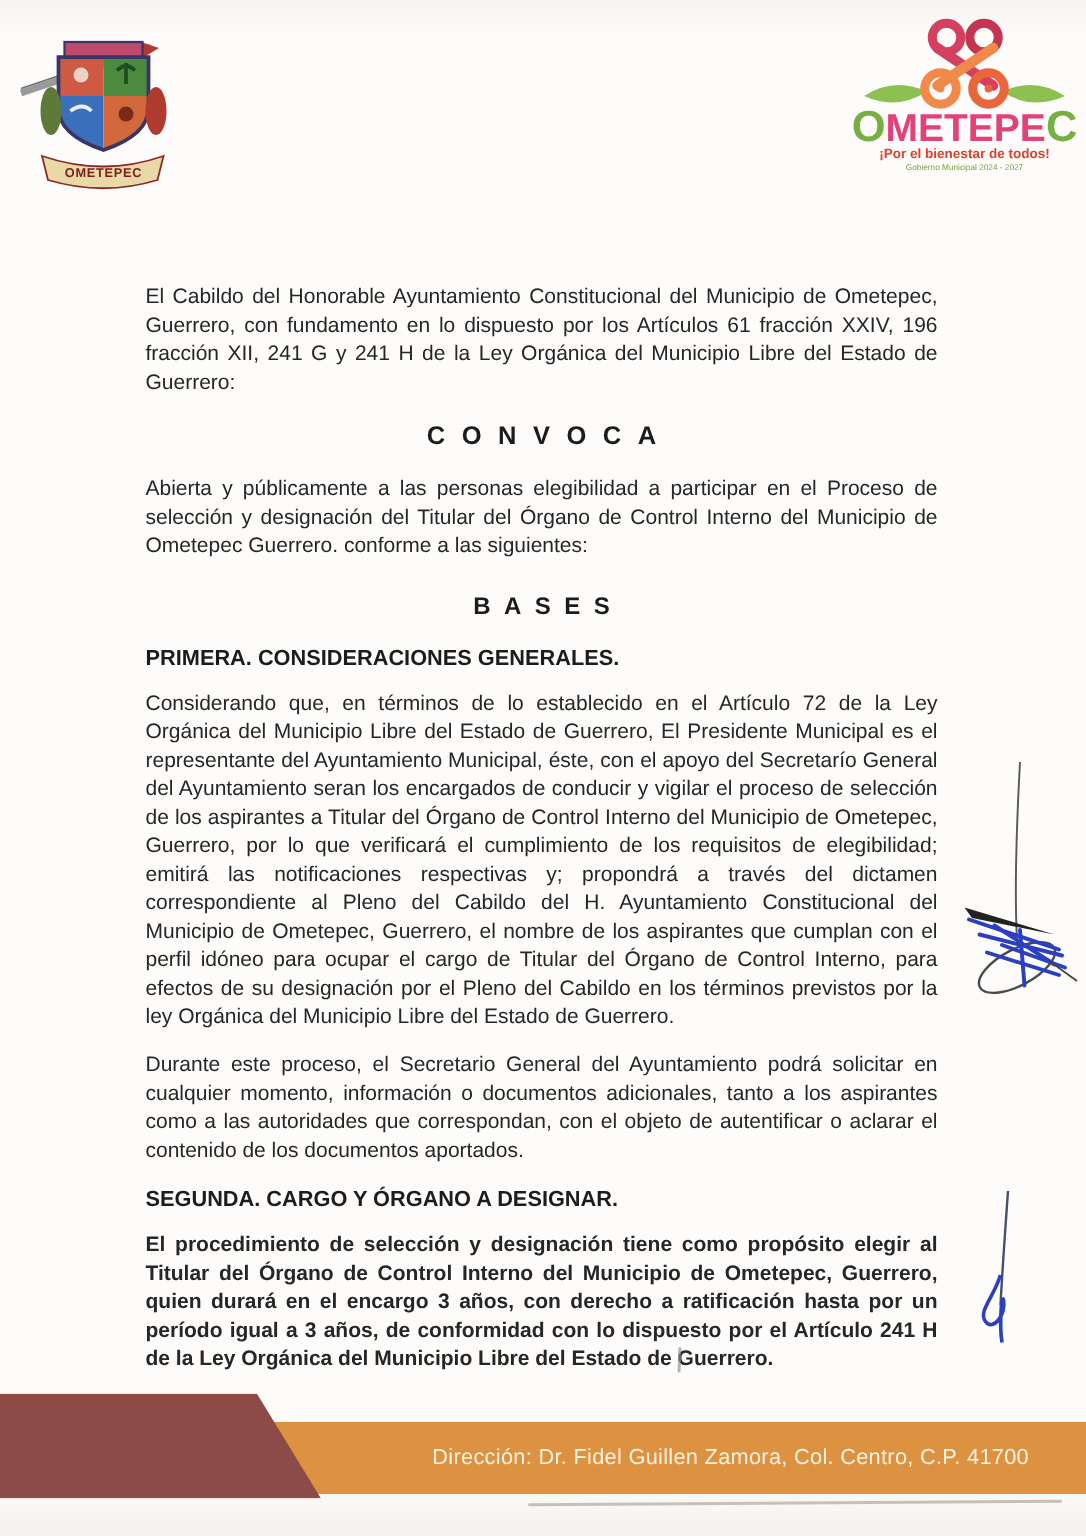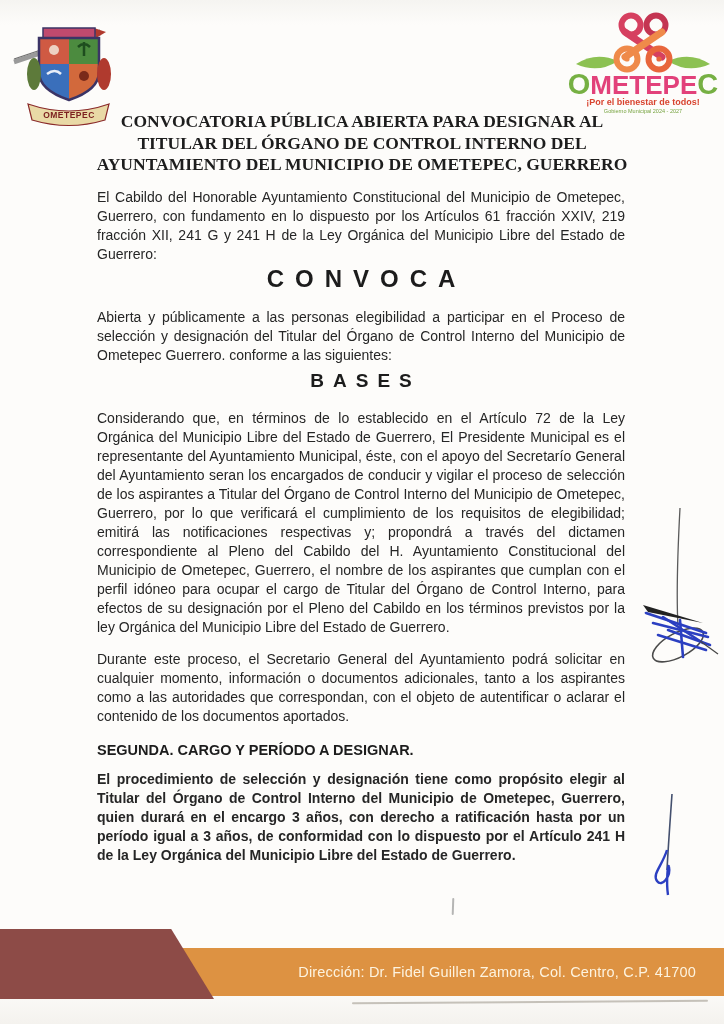--- a/index.html
+++ b/index.html
@@ -12,36 +12,36 @@
   .crest{position:absolute; left:8px; top:12px;}
   .org{position:absolute; left:160px; right:160px; top:56px; text-align:center;
        font-size:16.5px; line-height:22px; color:#3b3b3b;}
   .brand{position:absolute; right:6px; top:10px;}
   .title{position:absolute; left:50px; right:50px; top:111px; text-align:center;
          font-family:"Liberation Serif", serif; font-weight:700; font-size:17.5px;
          line-height:21.5px; color:#1d1d1d;}
   
   .bodycol{position:absolute; left:97px; top:188px; width:528px;}
   .bodycol p{margin:0; text-align:justify; font-size:14px; line-height:19px; color:#262626;}
-  .big-head{text-align:center; font-weight:700; font-size:24px; letter-spacing:11px;
-            text-indent:11px; color:#1c1c1c; margin:1px 0 15px;}
-  .big-head.bases{font-size:19px; letter-spacing:9px; text-indent:9px; margin:5px 0 17px;}
+  .big-head{text-align:center; font-weight:700; font-size:17px; letter-spacing:11px;
+            text-indent:11px; color:#1c1c1c; margin:17px 0 15px;}
+  .big-head.bases{font-size:16px; letter-spacing:9px; text-indent:9px; margin:23px 0 17px;}
   .sec-head{font-weight:700; font-size:14.5px; color:#1c1c1c; margin:0 0 12px;}
   .mt13{margin-top:13px !important;}
   .mt16{margin-top:16px !important;}
   .mt12{margin-top:12px !important;font-weight:bold;}
   
   .sig1{position:absolute; left:608px; top:505px;}
   .sig2{position:absolute; left:642px; top:792px;}
   .pen-dot{position:absolute; left:452px; top:898px; width:2px; height:17px;
            background:#8f8f8f; opacity:.65; transform:rotate(2deg); border-radius:1px;}
   
   .f-orange{position:absolute; left:128px; top:948px; width:596px; height:48px;
             background:#dd9242; display:flex; align-items:center; justify-content:flex-end;}
-  .f-orange span{color:#fdf3df; font-size:14.5px; padding-right:28px; letter-spacing:.2px;}
+  .f-orange span{color:#fdf3df; font-size:14.5px; padding-right:38px; letter-spacing:.2px;}
   .f-maroon{position:absolute; left:0; top:929px; width:214px; height:70px;
             background:#8d4b47; clip-path:polygon(0 0,80% 0,100% 100%,0 100%);}
   .f-line{position:absolute; left:352px; top:1001px; width:356px; height:2px;
           background:#b8b3aa; opacity:.8; transform:rotate(-.4deg); border-radius:2px;}
 </style>
 </head>
 <body>
 
 <div class="page">
 
@@ -90,34 +90,30 @@
       <circle cx="59" cy="49" r="2.6" fill="#ef8a4a" stroke="none"></circle>
       <circle cx="91" cy="49" r="2.6" fill="#e8663c" stroke="none"></circle>
     </g>
     <text x="75" y="84" text-anchor="middle" font-weight="bold" font-size="26">
       <tspan fill="#76b043" font-size="29">O</tspan><tspan fill="#e2417a">METEPE</tspan><tspan fill="#76b043" font-size="29">C</tspan>
     </text>
     <text x="75" y="95" text-anchor="middle" font-size="9" font-weight="bold" fill="#d8432f">¡Por el bienestar de todos!</text>
     <text x="75" y="103" text-anchor="middle" font-size="5.5" fill="#76a33f">Gobierno Municipal 2024 - 2027</text>
   </svg>
 
-  <div class="title">
-    <div>CONVOCATORIA PÚBLICA ABIERTA PARA DESIGNAR AL</div>
-    <div>TITULAR DEL ÓRGANO DE CONTROL INTERNO DEL</div>
-    <div>AYUNTAMIENTO DEL MUNICIPIO DE OMETEPEC, GUERRERO</div>
-  </div>
 
   <div class="bodycol">
-    <p>El Cabildo del Honorable Ayuntamiento Constitucional del Municipio de Ometepec, Guerrero, con fundamento en lo dispuesto por los Artículos 61 fracción XXIV, 219 fracción XII, 241 G y 241 H de la Ley Orgánica del Municipio Libre del Estado de Guerrero:</p>
+    <p>El Cabildo del Honorable Ayuntamiento Constitucional del Municipio de Ometepec, Guerrero, con fundamento en lo dispuesto por los Artículos 61 fracción XXIV, 196 fracción XII, 241 G y 241 H de la Ley Orgánica del Municipio Libre del Estado de Guerrero:</p>
     <div class="big-head">CONVOCA</div>
     <p>Abierta y públicamente a las personas elegibilidad a participar en el Proceso de selección y designación del Titular del Órgano de Control Interno del Municipio de Ometepec Guerrero. conforme a las siguientes:</p>
     <div class="big-head bases">BASES</div>
+    <div class="sec-head">PRIMERA. CONSIDERACIONES GENERALES.</div>
     <p>Considerando que, en términos de lo establecido en el Artículo 72 de la Ley Orgánica del Municipio Libre del Estado de Guerrero, El Presidente Municipal es el representante del Ayuntamiento Municipal, éste, con el apoyo del Secretarío General del Ayuntamiento seran los encargados de conducir y vigilar el proceso de selección de los aspirantes a Titular del Órgano de Control Interno del Municipio de Ometepec, Guerrero, por lo que verificará el cumplimiento de los requisitos de elegibilidad; emitirá las notificaciones respectivas y; propondrá a través del dictamen correspondiente al Pleno del Cabildo del H. Ayuntamiento Constitucional del Municipio de Ometepec, Guerrero, el nombre de los aspirantes que cumplan con el perfil idóneo para ocupar el cargo de Titular del Órgano de Control Interno, para efectos de su designación por el Pleno del Cabildo en los términos previstos por la ley Orgánica del Municipio Libre del Estado de Guerrero.</p>
     <p class="mt13">Durante este proceso, el Secretario General del Ayuntamiento podrá solicitar en cualquier momento, información o documentos adicionales, tanto a los aspirantes como a las autoridades que correspondan, con el objeto de autentificar o aclarar el contenido de los documentos aportados.</p>
-    <div class="sec-head mt16">SEGUNDA. CARGO Y PERÍODO A DESIGNAR.</div>
+    <div class="sec-head mt16">SEGUNDA. CARGO Y ÓRGANO A DESIGNAR.</div>
     <p class="mt12">El procedimiento de selección y designación tiene como propósito elegir al Titular del Órgano de Control Interno del Municipio de Ometepec, Guerrero, quien durará en el encargo 3 años, con derecho a ratificación hasta por un período igual a 3 años, de conformidad con lo dispuesto por el Artículo 241 H de la Ley Orgánica del Municipio Libre del Estado de Guerrero.</p>
   </div>
 
   <svg class="sig1" width="116" height="172" viewBox="0 0 116 172" fill="none">
     <path d="M72,3 C70,40 68,85 70,122" stroke="#5a5a5a" stroke-width="1.3"></path>
     <ellipse cx="70" cy="140" rx="28" ry="12" stroke="#4a4a4a" stroke-width="1.6" transform="rotate(-28 70 140)"></ellipse>
     <path d="M35,100 L95,118 L40,107 Z" fill="#222"></path>
     <g stroke="#2b3fc1" stroke-width="2.6" stroke-linecap="round">
       <path d="M38,108 L98,128"></path>
       <path d="M45,118 L100,132"></path>

